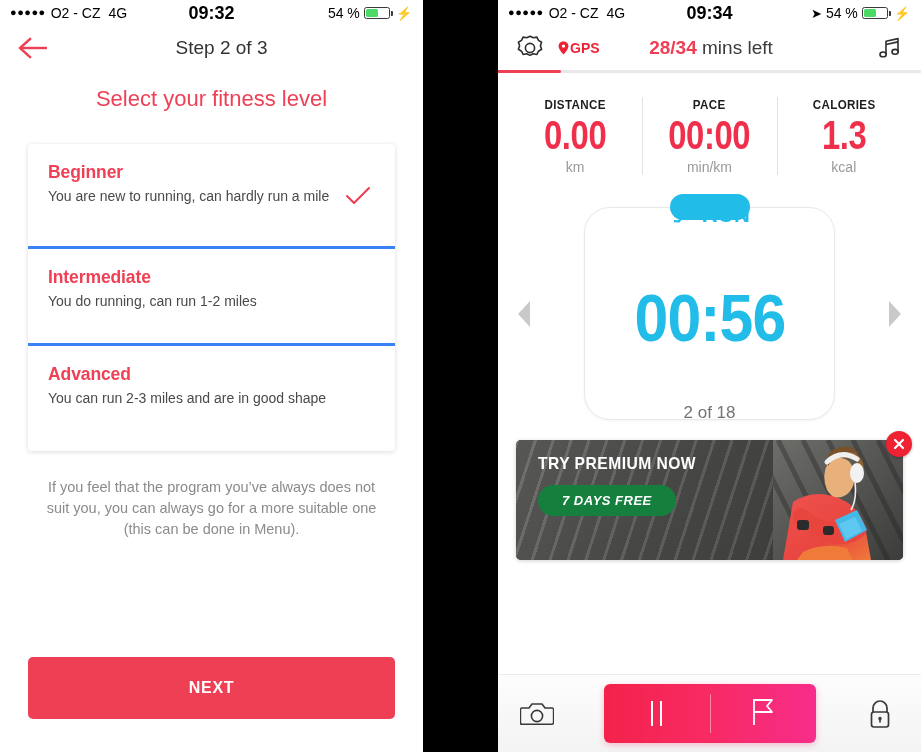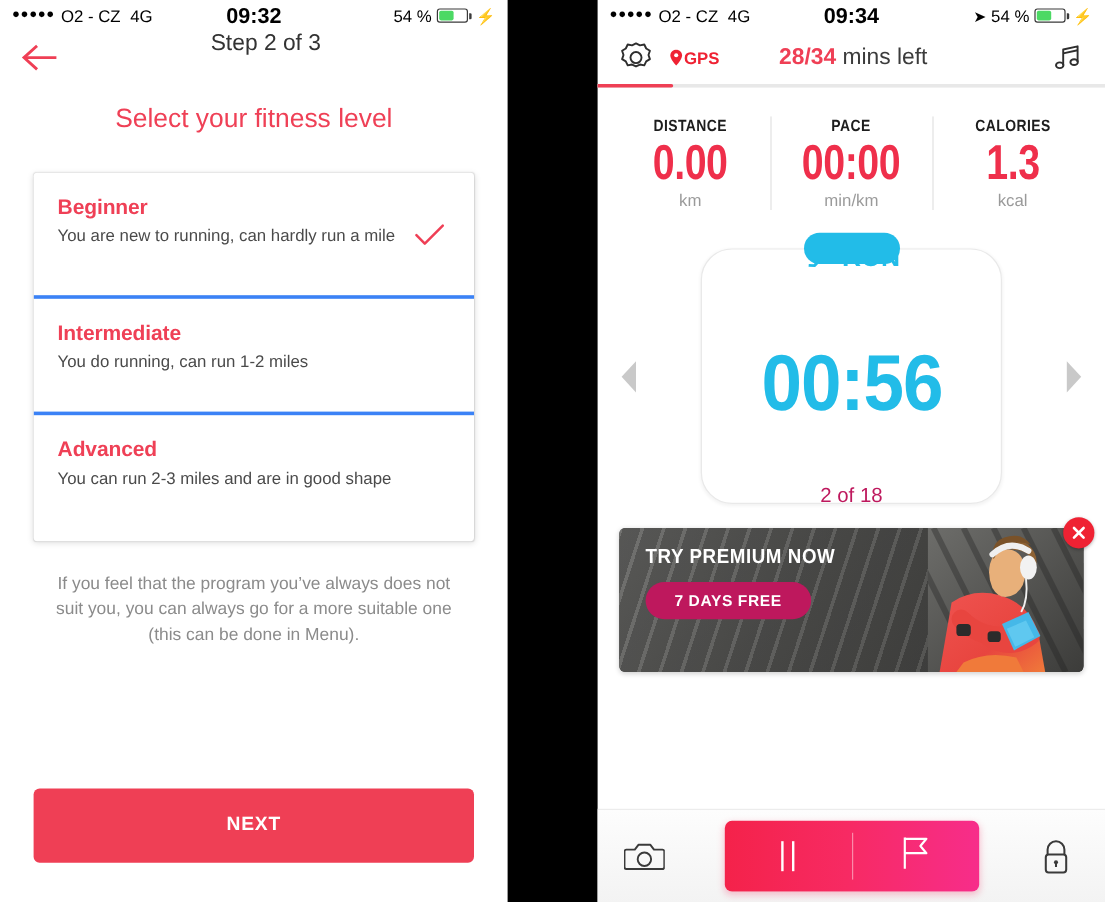--- a/index.html
+++ b/index.html
@@ -52,21 +52,21 @@
   }
   .batt-fill {
     position:absolute; left:1px; top:1px; bottom:1px; width:52%;
     background:#4cd964; border-radius:1.5px;
   }
   .bolt { font-size:13px; margin-left:3px; }
   .loc-arrow { font-size:13px; transform:rotate(0deg); }
 
   
   .l-nav {
-    height:44px; position:relative; display:flex; padding-left:20px;
+    height:44px; position:relative; display:flex; align-items:center;padding-left:20px;
   }
   .back-arrow {
     position:absolute; left:16px; top:50%; transform:translateY(-50%);
     width:34px; height:24px; cursor:pointer;
   }
   .l-title {
     width:100%; text-align:center; font-size:19px; color:#333;
     font-family:"Liberation Sans", sans-serif;
   }
   .l-heading {
@@ -201,21 +201,21 @@
     color:#22bce8; font-size:22px; font-weight:bold; letter-spacing:0.3px;
     font-family:"Liberation Sans", sans-serif;
   }
   .timer-value {
     color:#22bce8; font-size:66px; font-weight:bold; line-height:1.1;
     margin-top:6px; letter-spacing:-1px;
     font-family:"Liberation Sans Narrow","Liberation Sans", sans-serif;
     transform:scaleX(0.92); transform-origin:center;
   }
   .timer-sub {
-    color:#be185d; font-size:17px; margin-top:2px;
+    color:#737373; font-size:17px; margin-top:2px;
     font-family:"Liberation Sans", sans-serif;
   }
 
   .banner-wrap {
     position:relative; margin:14px 18px 0 18px; height:120px;
   }
   .banner {
     position:absolute; inset:0; border-radius:5px; overflow:hidden;
     background:#4a4a4a; display:flex; cursor:pointer;
     box-shadow:0 1px 4px rgba(0,0,0,0.18);
@@ -232,24 +232,25 @@
   .b-title {
     color:#fff; font-size:17px; font-weight:bold; letter-spacing:0.5px;
     font-family:"Liberation Sans Narrow","Liberation Sans", sans-serif;
     transform:scaleX(0.92); transform-origin:left;
   }
   .b-sub {
     color:#f2f2f2; font-size:13.5px; line-height:1.33; margin-top:5px;
     max-width:252px; font-family:"Liberation Sans", sans-serif;
   }
   .b-cta {
-    margin-top:11px; display:inline-block; background:#be185d;
+    margin-top:11px; display:inline-block; background:#15803d;
     color:#fff; font-size:13px; font-weight:bold; letter-spacing:0.5px;
     padding:8px 24px; border-radius:16px; cursor:pointer;
     font-family:"Liberation Sans", sans-serif;
+    font-style:italic;
   }
   .banner-photo {
     position:absolute; right:0; top:0; bottom:0; width:130px;
     overflow:hidden;
   }
   .close-x {
     position:absolute; right:-9px; top:-9px; width:26px; height:26px;
     background:#ef2233; border-radius:50%; z-index:5; cursor:pointer;
     display:flex; align-items:center; justify-content:center;
     box-shadow:0 1px 3px rgba(0,0,0,0.3);

